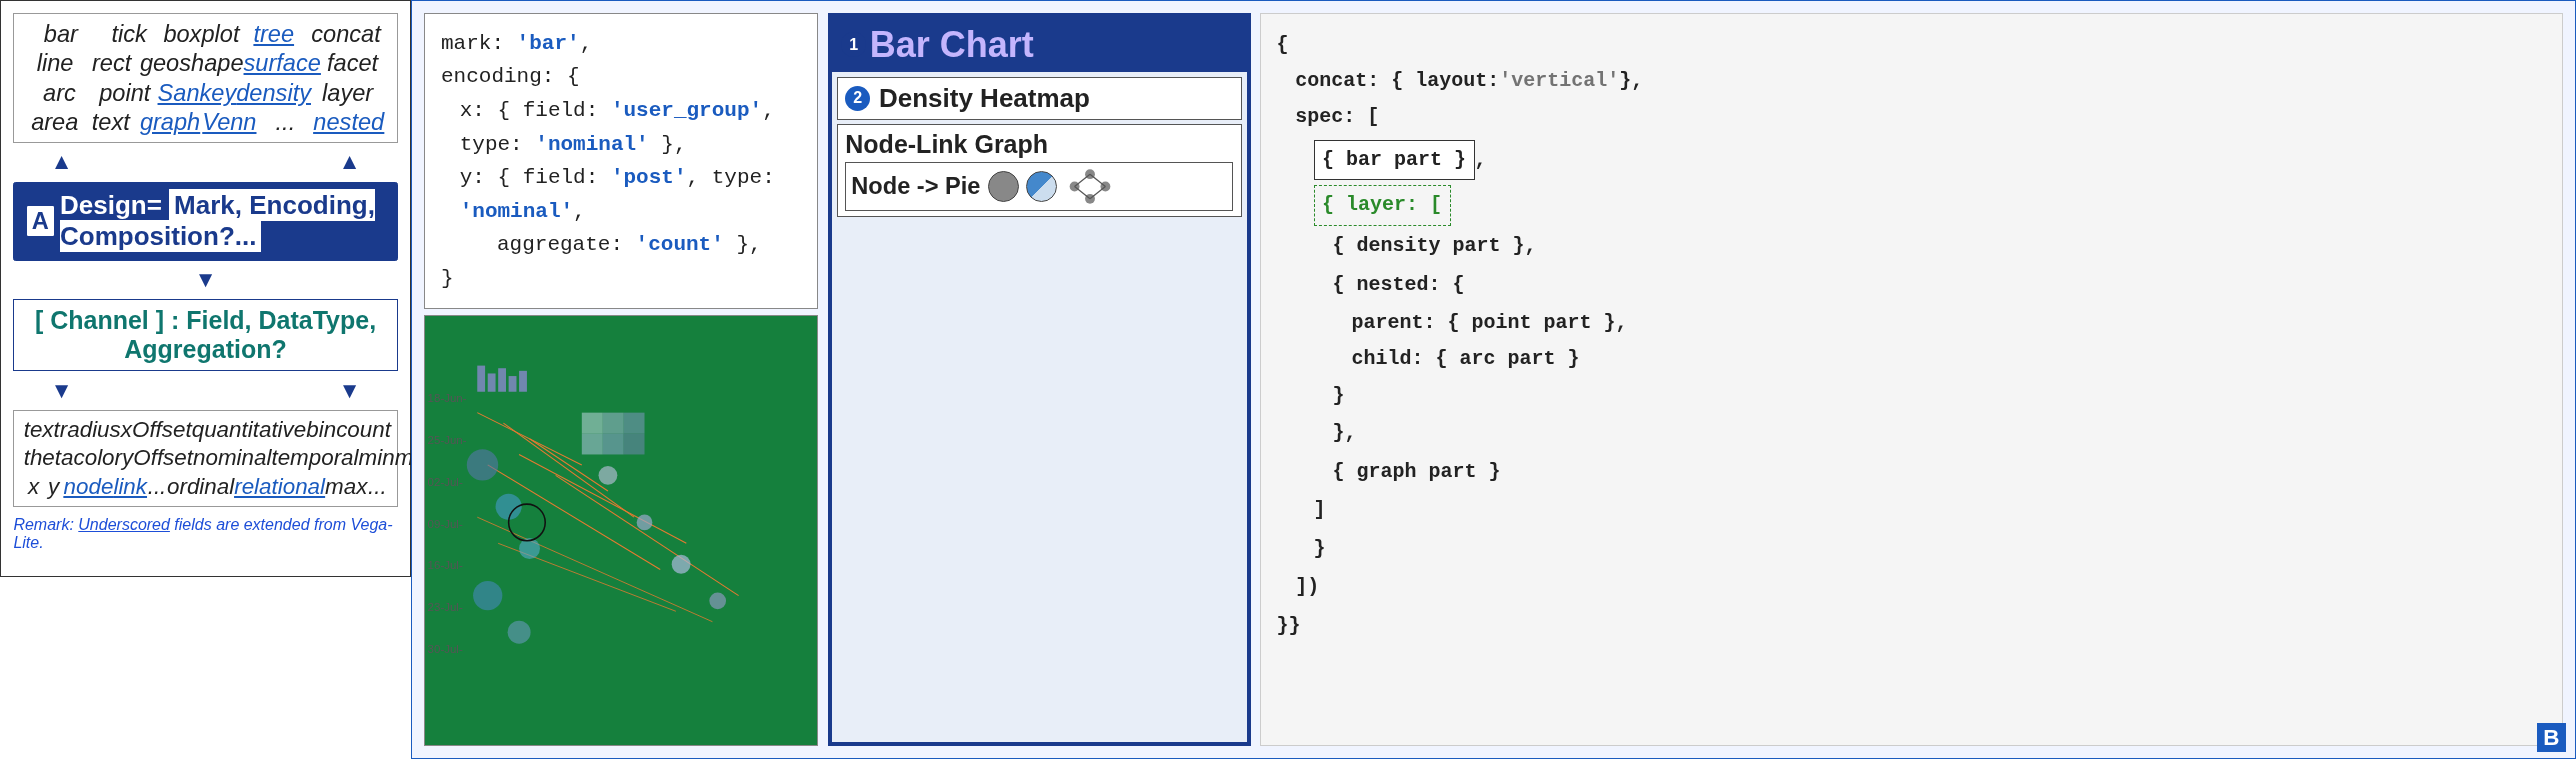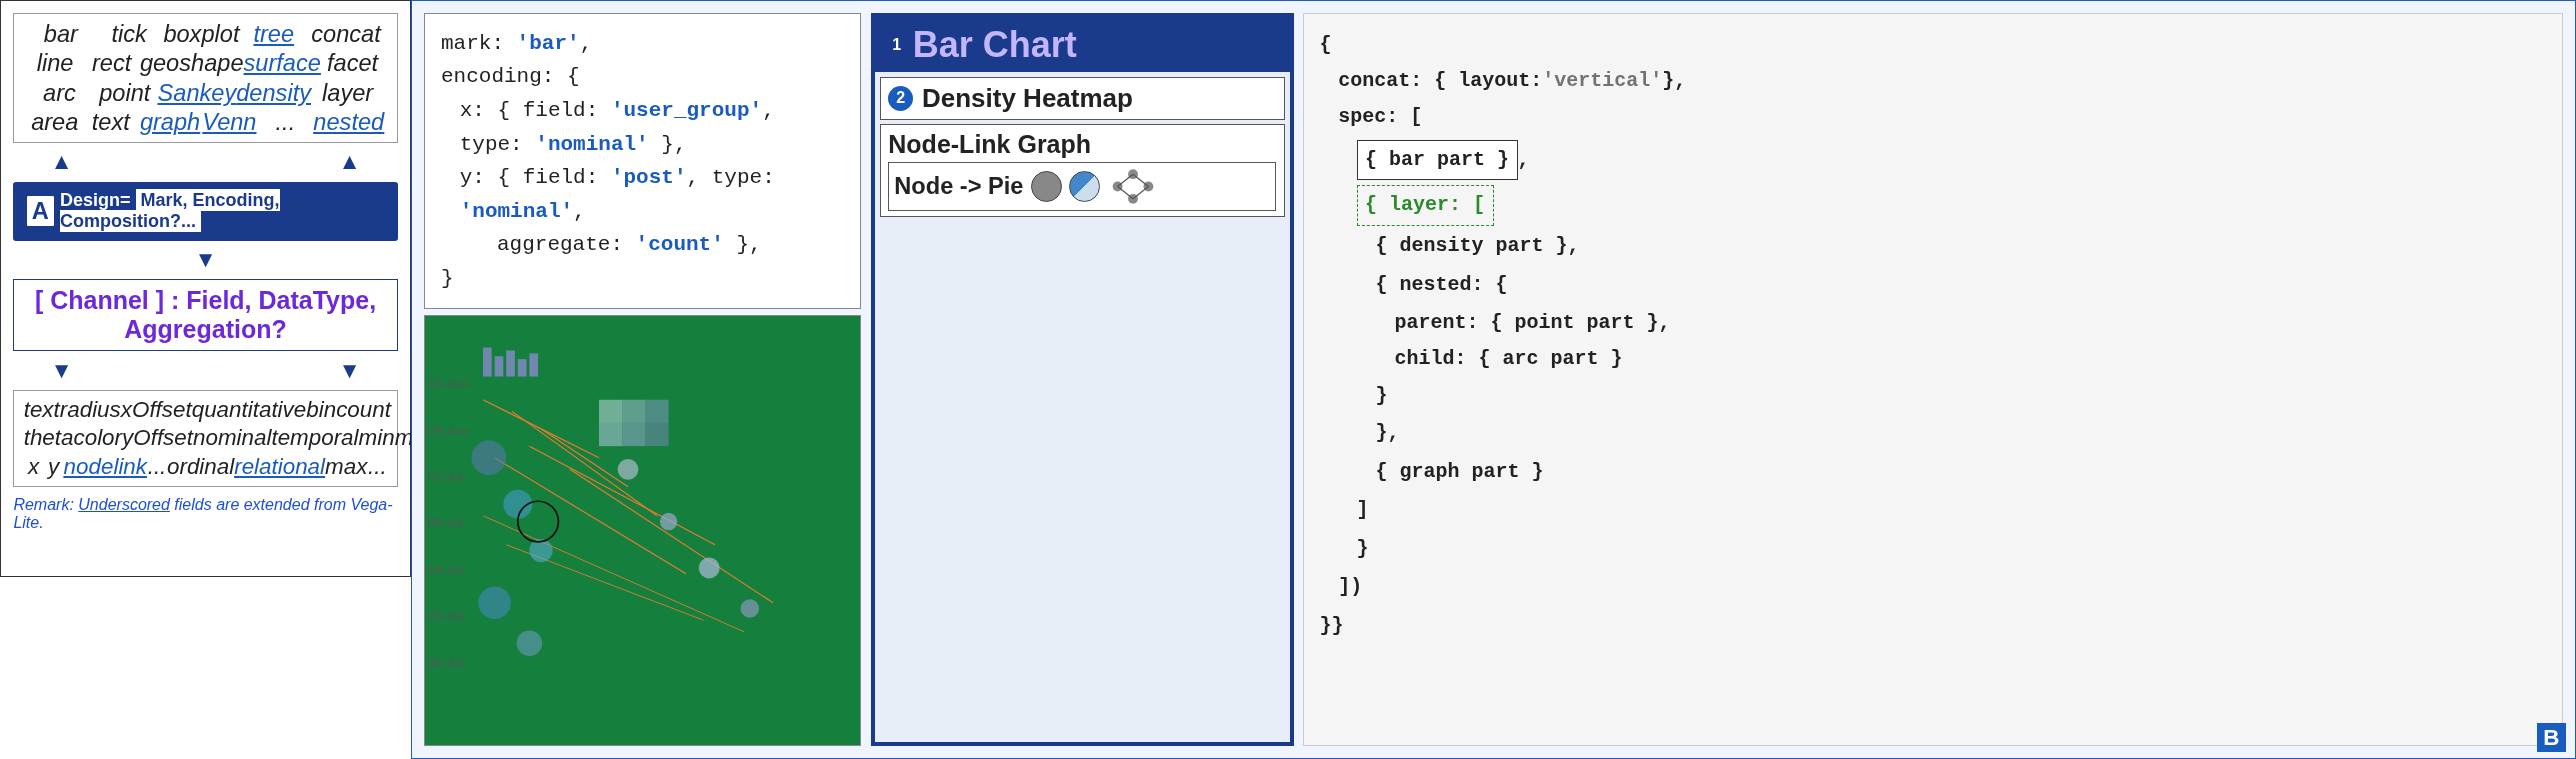--- a/index.html
+++ b/index.html
@@ -75,37 +75,37 @@
     .design-box .label-a {
       background: #fff;
       color: #1a3a8c;
       font-weight: bold;
       font-size: 23.6px;
       padding: 1.2px 5px;
       border-radius: 1.2px;
     }
     .design-box .design-text {
       color: #fff;
-      font-size: 18px;
+      font-size: 26px;
       font-weight: bold;
     }
 
     .arrow-down-center {
       text-align: center;
       font-size: 22.4px;
       color: #1a3a8c;
     }
 
     .channel-box {
       border: 1.2px solid #1a3a8c;
       padding: 6.2px 12.4px;
       text-align: center;
     }
     .channel-text {
-      color: #6d28d9;
+      color: #0f766e;
       font-size: 25px;
       font-weight: bold;
     }
 
     .encoding-section {
       border: 1.2px solid #999;
       padding: 6.2px 9.3px;
       display: flex;
       flex-direction: column;
       gap: 2.5px;
@@ -144,21 +144,21 @@
       border: 1.9px solid #1a5bbf;
       display: flex;
       flex-direction: row;
       padding: 12.4px;
       gap: 9.3px;
       position: relative;
     }
 
     
     .code-section {
-      width: 437px;
+      width: 394px;
       height: 100%;
       display: flex;
       flex-direction: column;
       gap: 6.2px;
     }
 
     .code-box {
       background: #fff;
       border: 1.2px solid #888;
       padding: 12.4px 15.6px;

